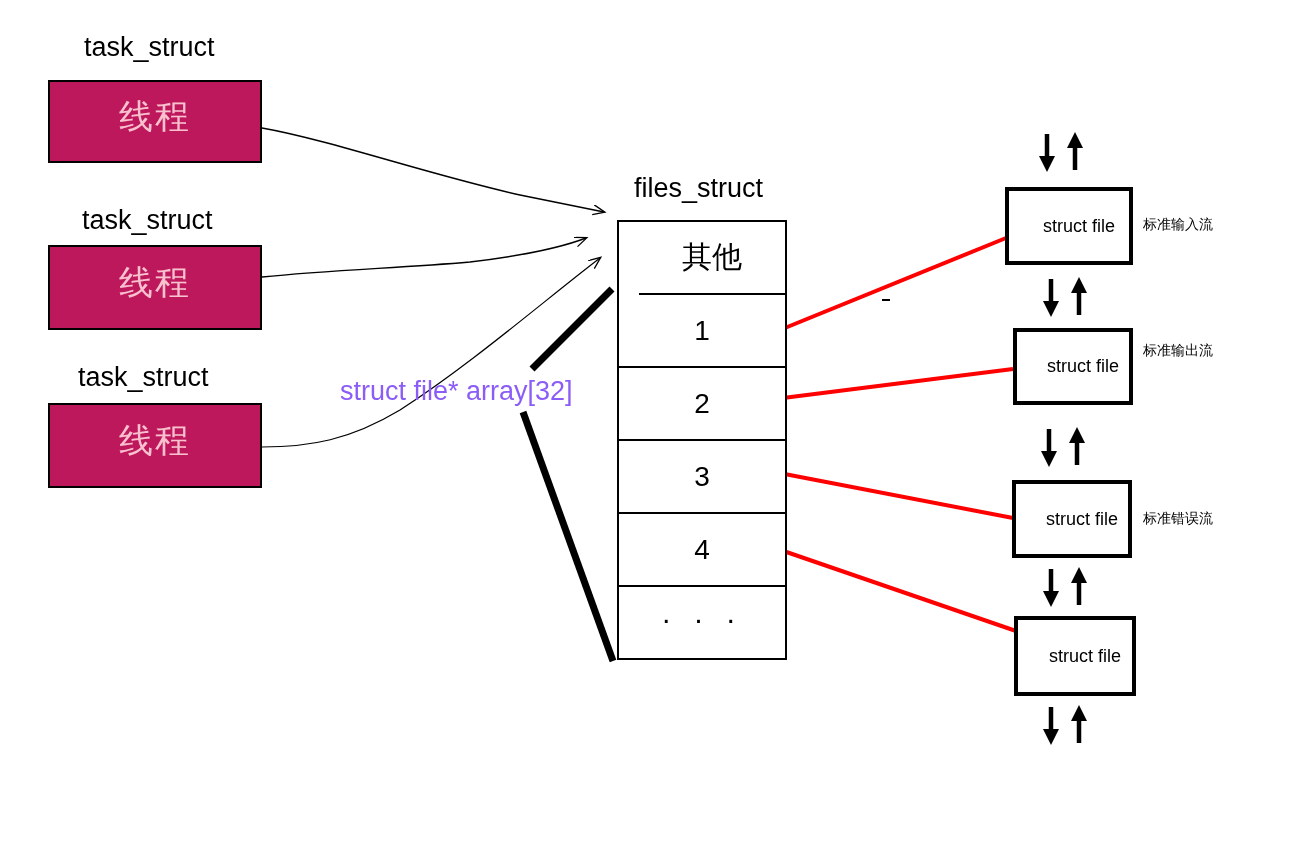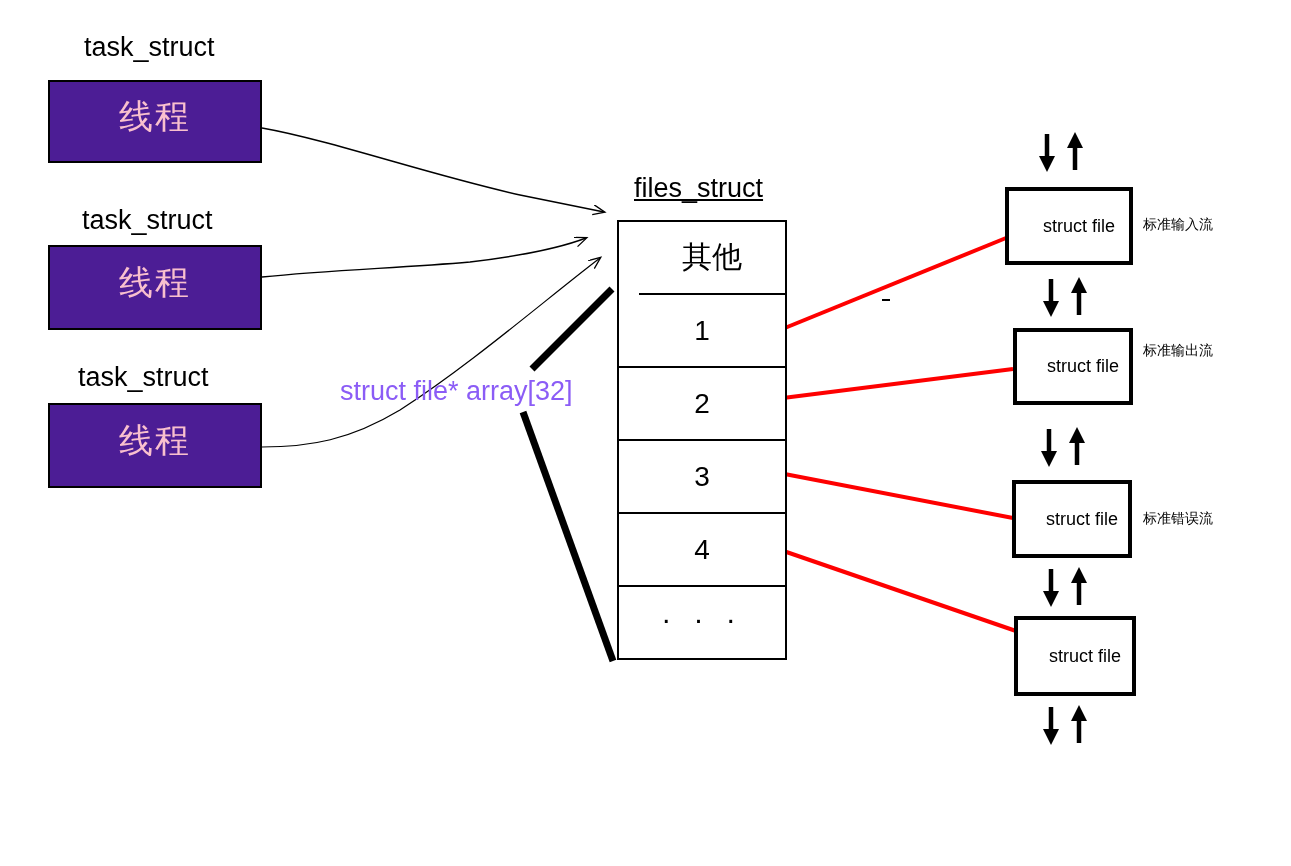--- a/index.html
+++ b/index.html
@@ -30,41 +30,40 @@
     position: absolute;
     font-size: 27px;
     color: #000000;
     white-space: nowrap;
     letter-spacing: 0px;
   }
   .task-box {
     position: absolute;
     border: 2px solid #000000;
     box-sizing: border-box;
-    background: #4c1d95;
+    background: #be185d;
     display: flex;
     align-items: center;
     justify-content: center;
   }
   .task-box-label {
     font-size: 34px;
     color: #f9c0ce;
     letter-spacing: 2px;
     line-height: 1;
     transform: translateY(-6px);
   }
   
   .files-title {
     position: absolute;
     left: 634px;
     top: 173px;
     font-size: 27px;
     color: #000000;
     white-space: nowrap;
-    text-decoration: underline;
   }
   .files-table {
     position: absolute;
     left: 617px;
     top: 220px;
     width: 170px;
     height: 440px;
     border: 2px solid #000000;
     box-sizing: border-box;
     background: #ffffff;

